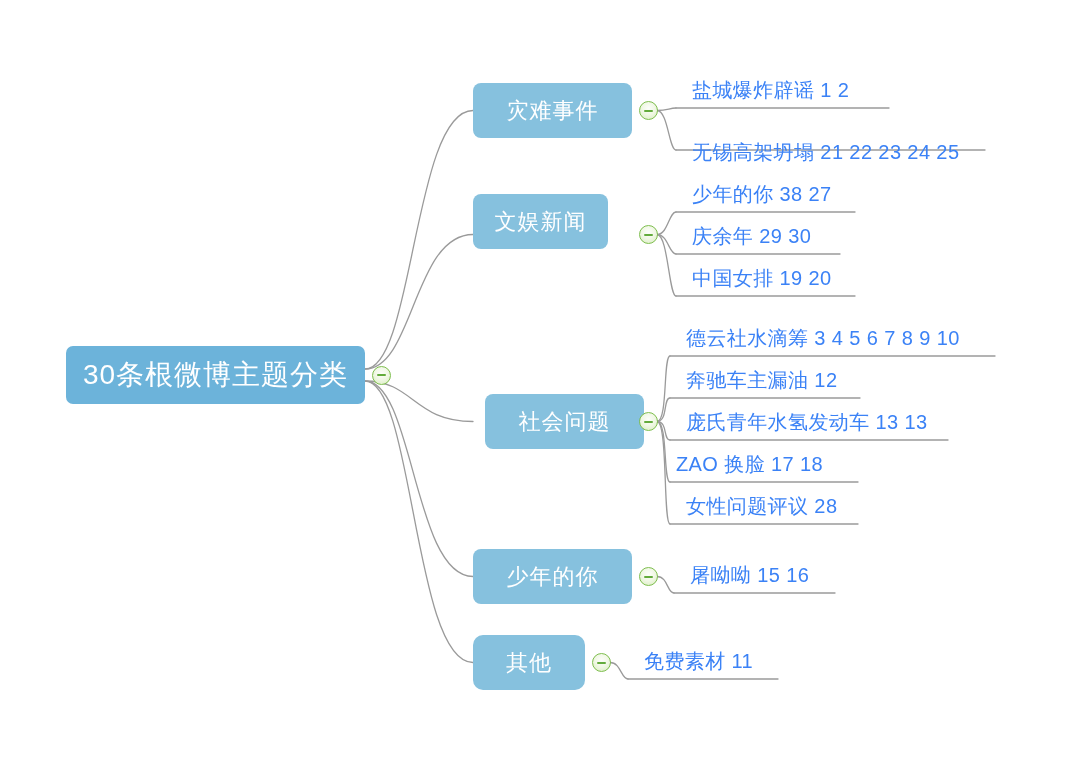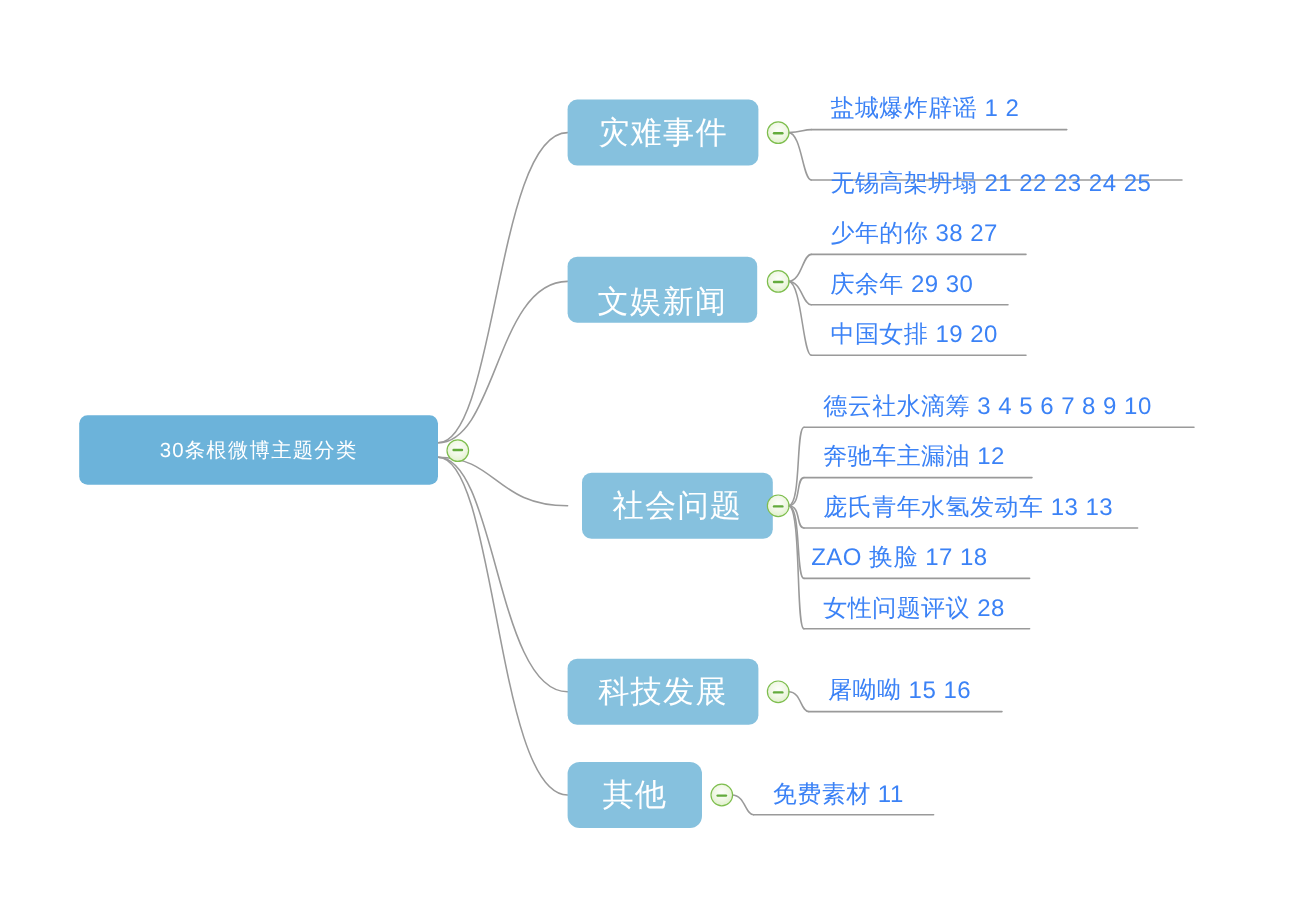--- a/index.html
+++ b/index.html
@@ -34,26 +34,26 @@
     border-radius: 8px;
     color: #ffffff;
     display: flex;
     align-items: center;
     justify-content: center;
     text-align: center;
     letter-spacing: 1px;
     user-select: none;
   }
   .node-root {
-    font-size: 17px;
+    font-size: 28px;
     border-radius: 7px;
     background: #6cb3da;
   }
   .node-branch {
-    font-size: 26px;
+    font-size: 22px;
     background: #86c1de;
   }
   .leaf-label {
     position: absolute;
     font-size: 20px;
     color: #3b82f6;
     white-space: nowrap;
     letter-spacing: 0.4px;
     user-select: none;
   }
@@ -121,42 +121,42 @@
         <span class="bar"></span>
       </div>
       <div class="node-box node-branch" style="left: 473px; top: 83px; width: 159px; height: 55px;">
         <span>灾难事件</span>
       </div>
       <div class="toggle" style="left: 638.5px; top: 101px;">
         <span class="bar"></span>
       </div>
       <div class="leaf-label" style="left: 692px; top: 77px;">盐城爆炸辟谣 1 2</div>
       <div class="leaf-label" style="left: 692px; top: 119px; margin-top: 20px;">无锡高架坍塌 21 22 23 24 25</div>
-      <div class="node-box node-branch" style="left: 473px; top: 214px; width: 158px; height: 55px; align-items: flex-end;">
+      <div class="node-box node-branch" style="left: 473px; top: 194px; width: 135px; height: 55px;">
         <span>文娱新闻</span>
       </div>
       <div class="toggle" style="left: 638.5px; top: 225px;">
         <span class="bar"></span>
       </div>
       <div class="leaf-label" style="left: 692px; top: 181px;">少年的你 38 27</div>
       <div class="leaf-label" style="left: 692px; top: 223px;">庆余年 29 30</div>
       <div class="leaf-label" style="left: 692px; top: 265px;">中国女排 19 20</div>
       <div class="node-box node-branch" style="left: 473px; top: 394px; width: 159px; height: 55px; margin-left: 12px;">
         <span>社会问题</span>
       </div>
       <div class="toggle" style="left: 638.5px; top: 412px;">
         <span class="bar"></span>
       </div>
       <div class="leaf-label" style="left: 686px; top: 325px;">德云社水滴筹 3 4 5 6 7 8 9 10</div>
       <div class="leaf-label" style="left: 686px; top: 367px; text-align: right;">奔驰车主漏油 12</div>
       <div class="leaf-label" style="left: 686px; top: 409px;">庞氏青年水氢发动车 13 13</div>
       <div class="leaf-label" style="left: 676px; top: 451px;">ZAO 换脸 17 18</div>
       <div class="leaf-label" style="left: 686px; top: 493px;">女性问题评议 28</div>
       <div class="node-box node-branch" style="left: 473px; top: 549px; width: 159px; height: 55px;">
-        <span>科技发展</span>
+        <span>少年的你</span>
       </div>
       <div class="toggle" style="left: 638.5px; top: 567px;">
         <span class="bar"></span>
       </div>
       <div class="leaf-label" style="left: 690px; top: 562px;">屠呦呦 15 16</div>
       <div class="node-box node-branch" style="left: 473px; top: 635px; width: 112px; height: 55px; border-radius: 10px;">
         <span>其他</span>
       </div>
       <div class="toggle" style="left: 591.5px; top: 653px;">
         <span class="bar"></span>

